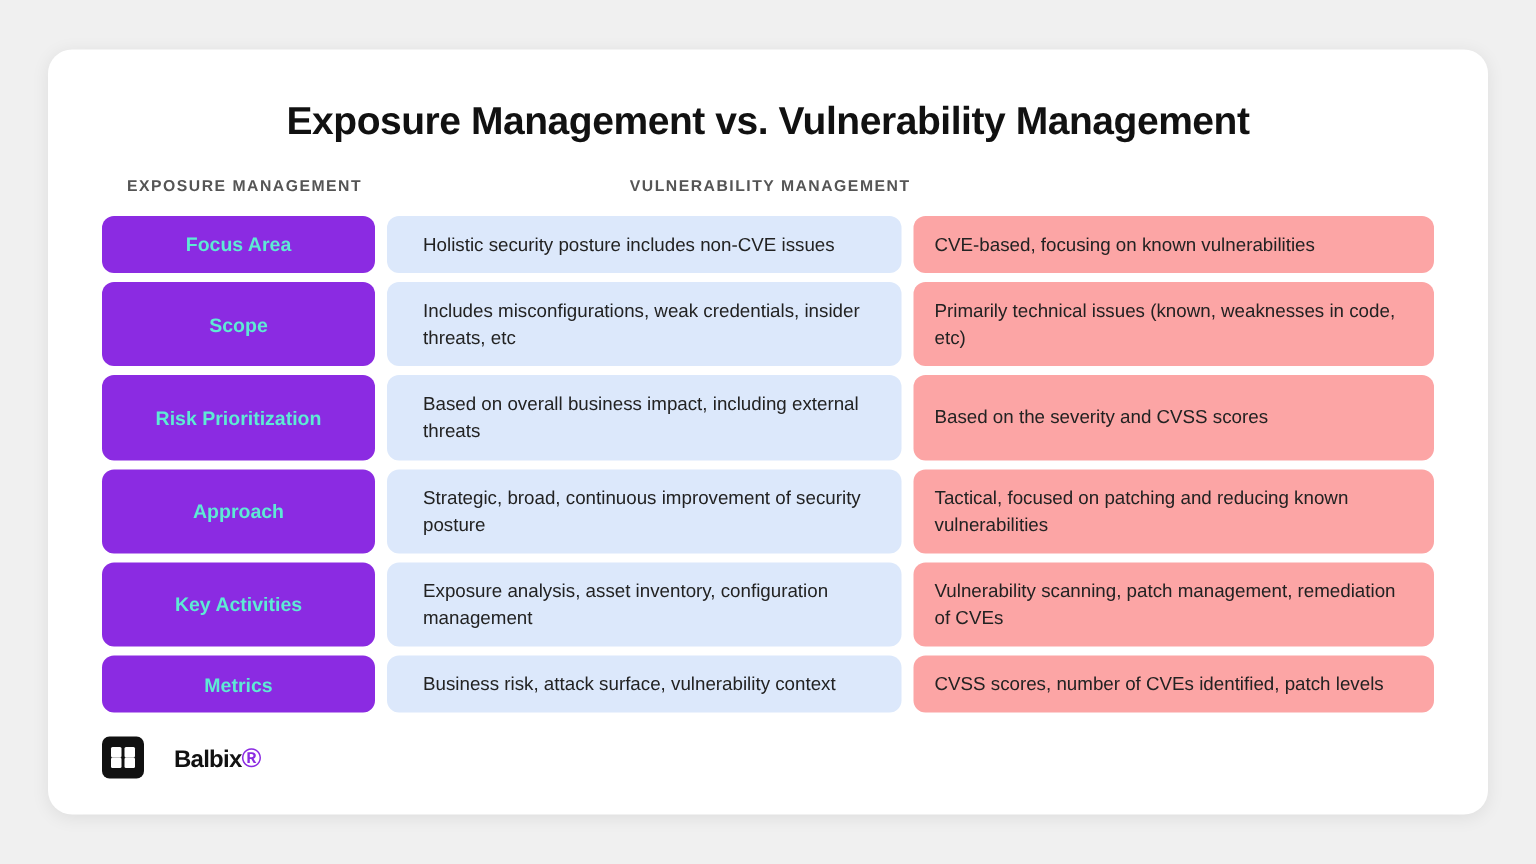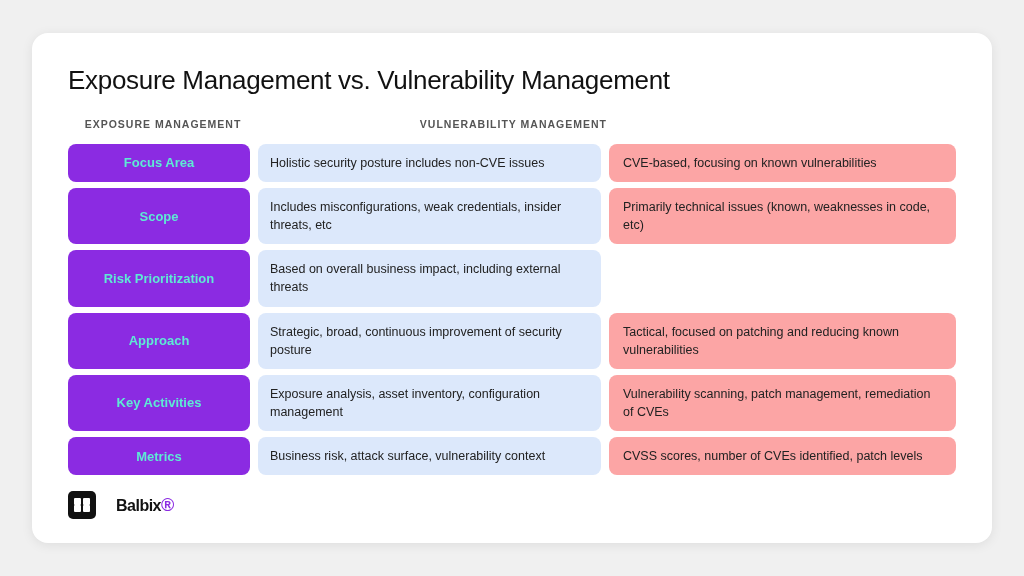--- a/index.html
+++ b/index.html
@@ -15,24 +15,25 @@
     }
     .card {
       background: #ffffff;
       border-radius: 16px;
       width: 960px;
       padding: 32px 36px 24px 36px;
       box-shadow: 0 2px 12px rgba(0,0,0,0.08);
     }
     .main-title {
       font-size: 26px;
-      font-weight: 400;
+      font-weight: 700;
       color: #111;
       margin-bottom: 22px;
       letter-spacing: -0.3px;
+      text-align: center;
     }
     .table-wrapper {
       width: 100%;
     }
     .header-row {
       display: grid;
       grid-template-columns: 190px 1fr 1fr;
       margin-bottom: 8px;
     }
     .col-header {
@@ -65,21 +66,21 @@
     }
     .aspect-label {
       color: #5eead4;
       font-size: 13px;
       font-weight: 700;
       text-align: center;
     }
     .exposure-cell {
       background: #dce8fb;
       border-radius: 8px;
-      padding: 10px 12px;
+      padding: 10px 24px;
       margin-right: 6px;
       display: flex;
       align-items: flex-end;
     }
     .exposure-text {
       font-size: 12.5px;
       color: #222;
       line-height: 1.45;
     }
     .vuln-cell {
@@ -157,20 +158,23 @@
       <div class="vuln-cell">
         <span class="vuln-text">Primarily technical issues (known, weaknesses in code, etc)</span>
       </div>
     </div>
         <div class="data-row">
       <div class="aspect-cell">
         <span class="aspect-label">Risk Prioritization</span>
       </div>
       <div class="exposure-cell">
         <span class="exposure-text">Based on overall business impact, including external threats</span>
+      </div>
+      <div class="vuln-cell">
+        <span class="vuln-text">Based on the severity and CVSS scores</span>
       </div>
     </div>
         <div class="data-row">
       <div class="aspect-cell">
         <span class="aspect-label">Approach</span>
       </div>
       <div class="exposure-cell">
         <span class="exposure-text">Strategic, broad, continuous improvement of security posture</span>
       </div>
       <div class="vuln-cell">

